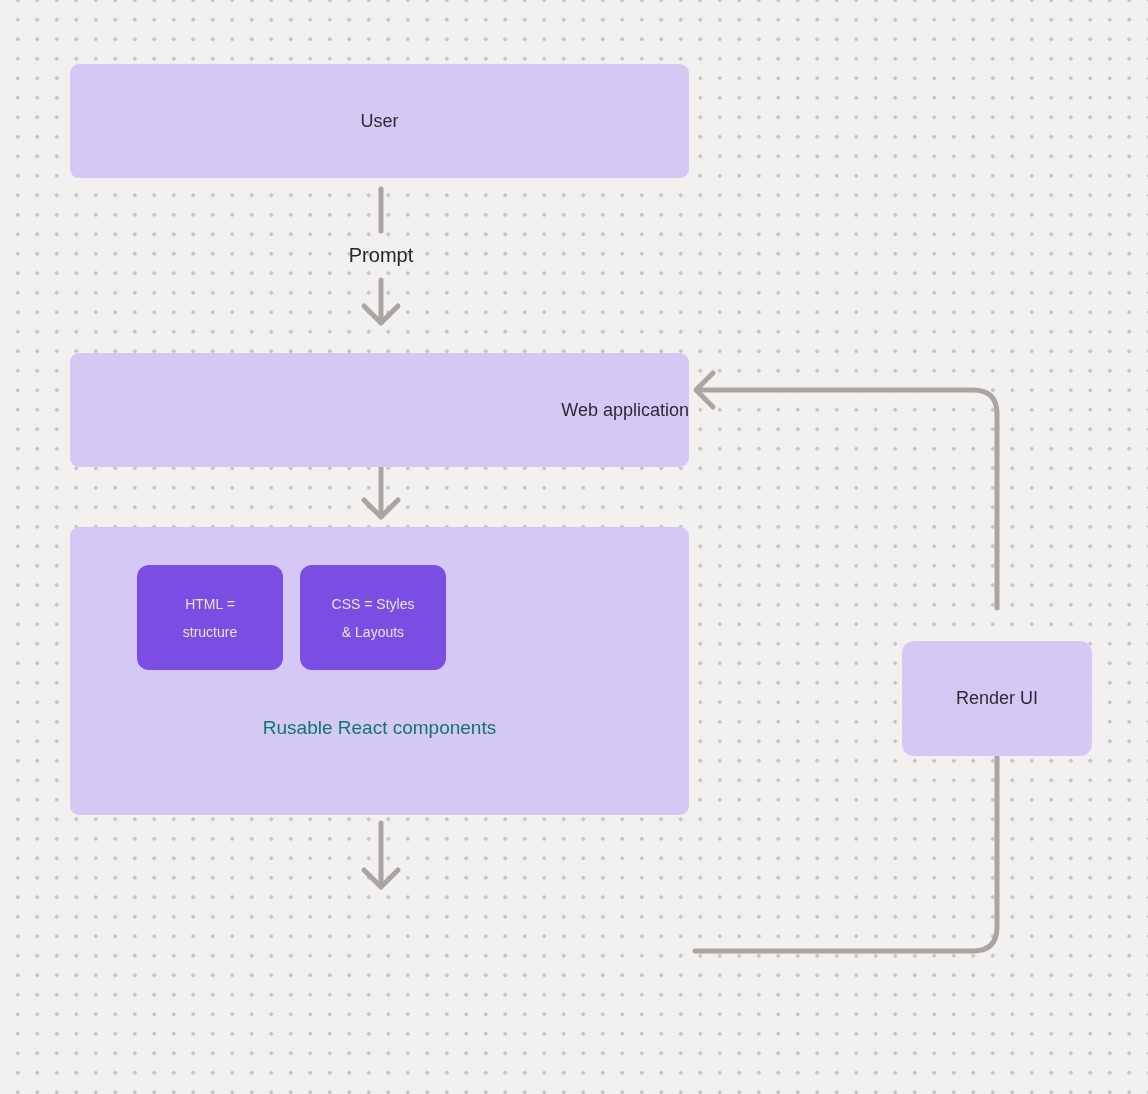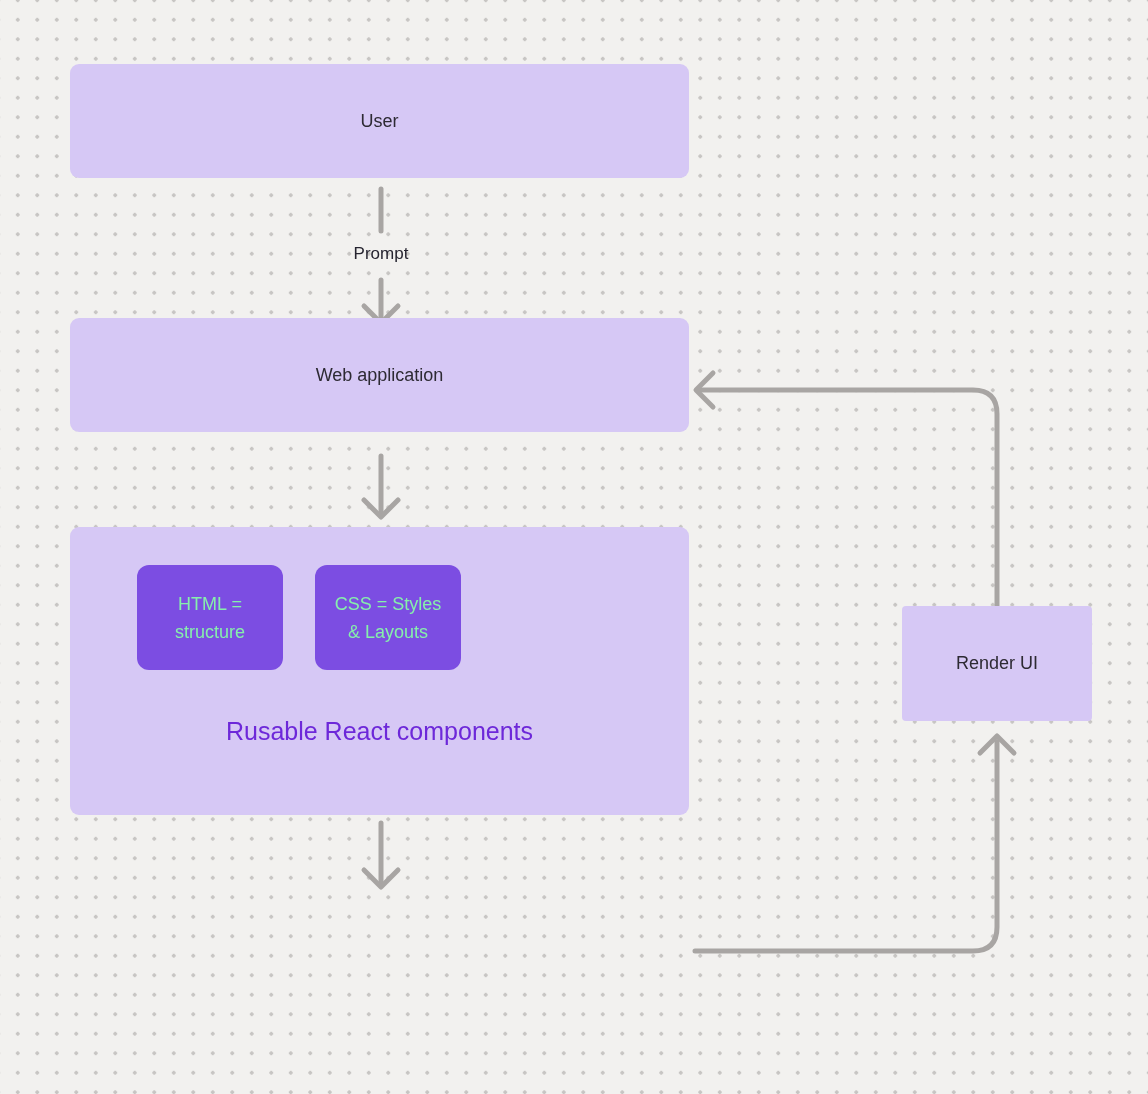--- a/index.html
+++ b/index.html
@@ -22,62 +22,62 @@
     background: #d6c8f5;
     border-radius: 9px;
     display: flex;
     align-items: center;
     justify-content: center;
     color: #2d2a33;
     font-size: 18px;
     text-align: center;
   }
   .node-user            { left: 70px;  top: 64px;  width: 619px; height: 114px; }
-  .node-web-application { left: 70px;  top: 318px; width: 619px; height: 114px; }
+  .node-web-application { left: 70px;  top: 353px; width: 619px; height: 114px; justify-content: flex-end; }
   .node-components      { left: 70px;  top: 527px; width: 619px; height: 288px; display: block; }
   .node-vite            { left: 70px;  top: 895px; width: 619px; height: 113px; }
-  .node-render-ui       { left: 902px; top: 606px; width: 190px; height: 115px; border-radius: 4px; }
+  .node-render-ui       { left: 902px; top: 641px; width: 190px; height: 115px; border-radius: 12px; }
 
   .component-chip {
     position: absolute;
     top: 38px;
     width: 146px;
     height: 105px;
     background: #7c4de2;
     border-radius: 12px;
     display: flex;
     align-items: center;
     justify-content: center;
-    color: #86efac;
-    font-size: 18px;
+    color: #e5e5e5;
+    font-size: 14px;
     line-height: 28px;
     text-align: center;
     white-space: pre-line;
   }
   .chip-html { left: 67px; }
-  .chip-css  { left: 245px; }
+  .chip-css  { left: 230px; }
   .chip-js   { left: 408px; }
 
   .components-caption {
     position: absolute;
     left: 0;
     top: 717px;
     width: 619px;
-    font-size: 25px;
-    color: #6d28d9;
+    font-size: 19px;
+    color: #0f766e;
   }
   .node-components .components-caption { top: 190px; left: 0; }
 
   .edge-label {
     position: absolute;
     left: 310px;
     top: 244px;
     width: 142px;
     text-align: center;
-    font-size: 17px;
+    font-size: 20px;
     color: #262430;
   }
   svg.connectors {
     position: absolute;
     left: 0;
     top: 0;
     pointer-events: none;
   }
   svg.connectors path {
     fill: none;

